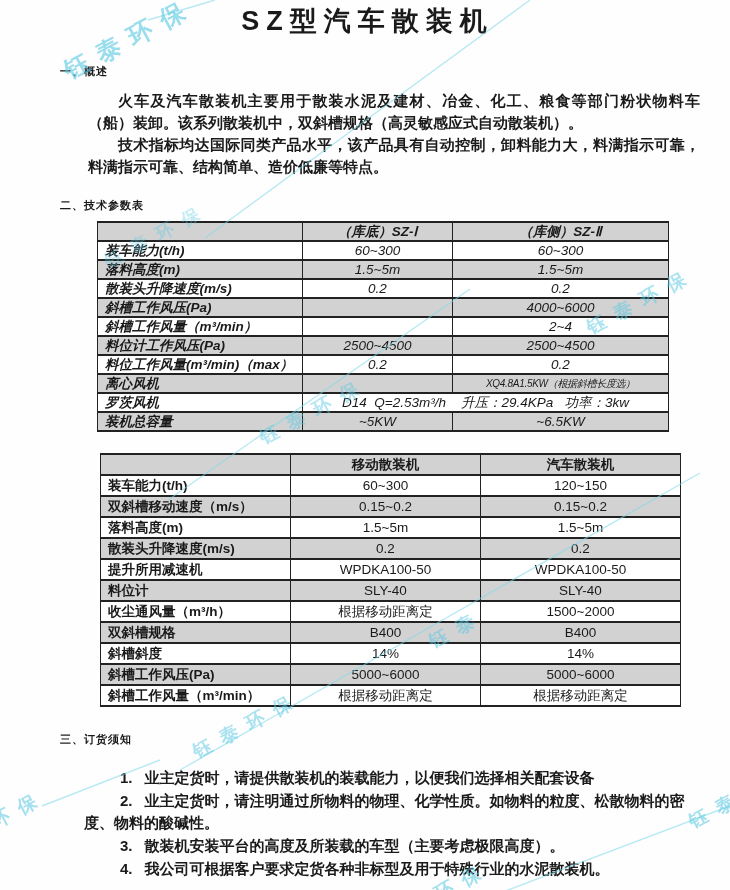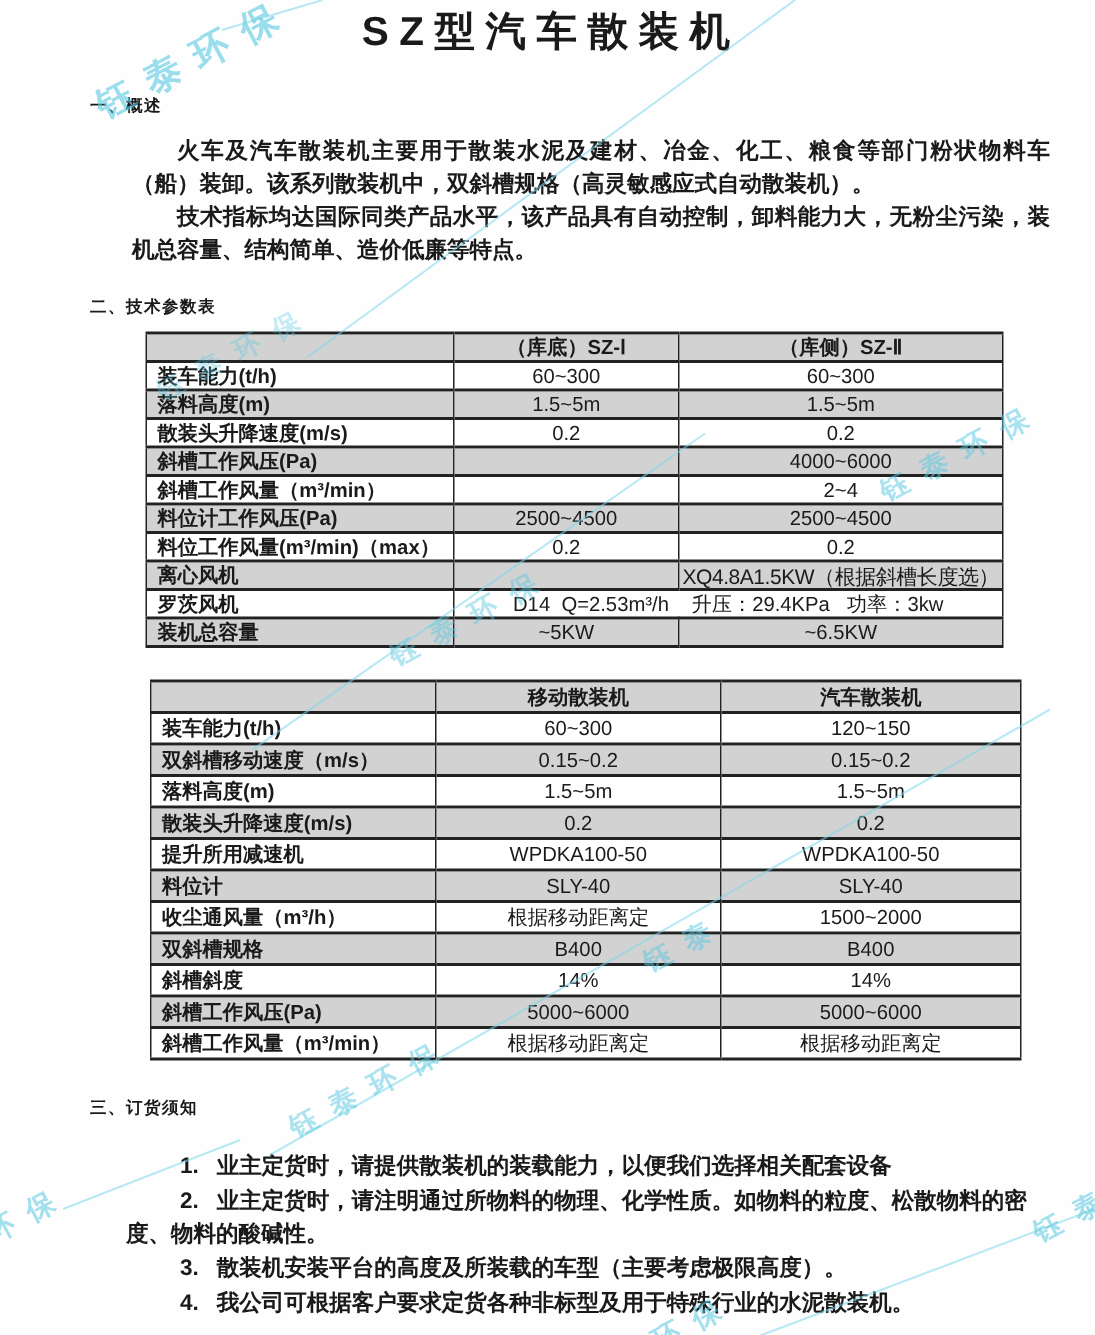--- a/index.html
+++ b/index.html
@@ -16,34 +16,34 @@
   .sec-heading{
     font-size:11px;font-weight:700;margin:0 0 8px 0;letter-spacing:1px;line-height:21px;
   }
   .sec-heading.params{margin-top:17px;margin-bottom:5px;}
   .sec-heading.ordering{margin-top:22px;margin-bottom:17px;}
   .body-para{
     font-size:15px;line-height:22px;font-weight:600;margin:0 0 0 28px;
     text-indent:30px;max-width:614px;text-align:justify;
   }
   table{border-collapse:collapse;table-layout:fixed;background:#fff;}
-  .t1{width:571px;margin:0 0 0 37px;}
+  .t1{width:571px;margin:0 0 0 37px;font-style:italic;}
   .t2{width:580px;margin:21px 0 0 40px;}
   td,th{
     border:1px solid #222;border-top:2px solid #222;border-bottom:2px solid #222;
     font-size:13.5px;padding:0 2px;text-align:center;font-weight:400;
     overflow:hidden;white-space:nowrap;
   }
   .t1 td,.t1 th{height:17px;line-height:16px;}
   .t2 td,.t2 th{height:19px;line-height:18px;}
   th{font-weight:700;}
   td.lbl{text-align:left;padding-left:7px;font-weight:600;}
   thead tr{background:#d2d2d2;}
   tbody tr:nth-child(even){background:#d2d2d2;}
-  td.tight{font-size:14px;letter-spacing:-0.3px;}
+  td.tight{font-size:10px;letter-spacing:-0.3px;}
   td.spanv{white-space:pre;}
   .order-item{
     font-size:15px;line-height:22px;font-weight:600;margin:0 0 1px 24px;
     text-indent:36px;max-width:622px;
   }
   .order-item .n{margin-right:12px;}
   
   .wm-layer{position:absolute;inset:0;z-index:5;pointer-events:none;}
   .wm{
     position:absolute;color:#58c8e2;font-weight:700;white-space:nowrap;
@@ -54,21 +54,21 @@
 <body>
 
 <div class="page">
 
   <div class="content">
 
     <h1 class="doc-title">SZ型汽车散装机</h1>
 
     <h2 class="sec-heading">一、概述</h2>
     <p class="body-para">火车及汽车散装机主要用于散装水泥及建材、冶金、化工、粮食等部门粉状物料车（船）装卸。该系列散装机中，双斜槽规格（高灵敏感应式自动散装机）。</p>
-    <p class="body-para">技术指标均达国际同类产品水平，该产品具有自动控制，卸料能力大，无粉尘污染，装机总容量、结构简单、造价低廉等特点。</p>
+    <p class="body-para">技术指标均达国际同类产品水平，该产品具有自动控制，卸料能力大，料满指示可靠，料满指示可靠、结构简单、造价低廉等特点。</p>
 
     <h2 class="sec-heading params">二、技术参数表</h2>
 
     <table class="t1">
       <colgroup>
           <col style="width:205px">
           <col style="width:150px">
           <col style="width:216px">
         </colgroup>
       <thead>

